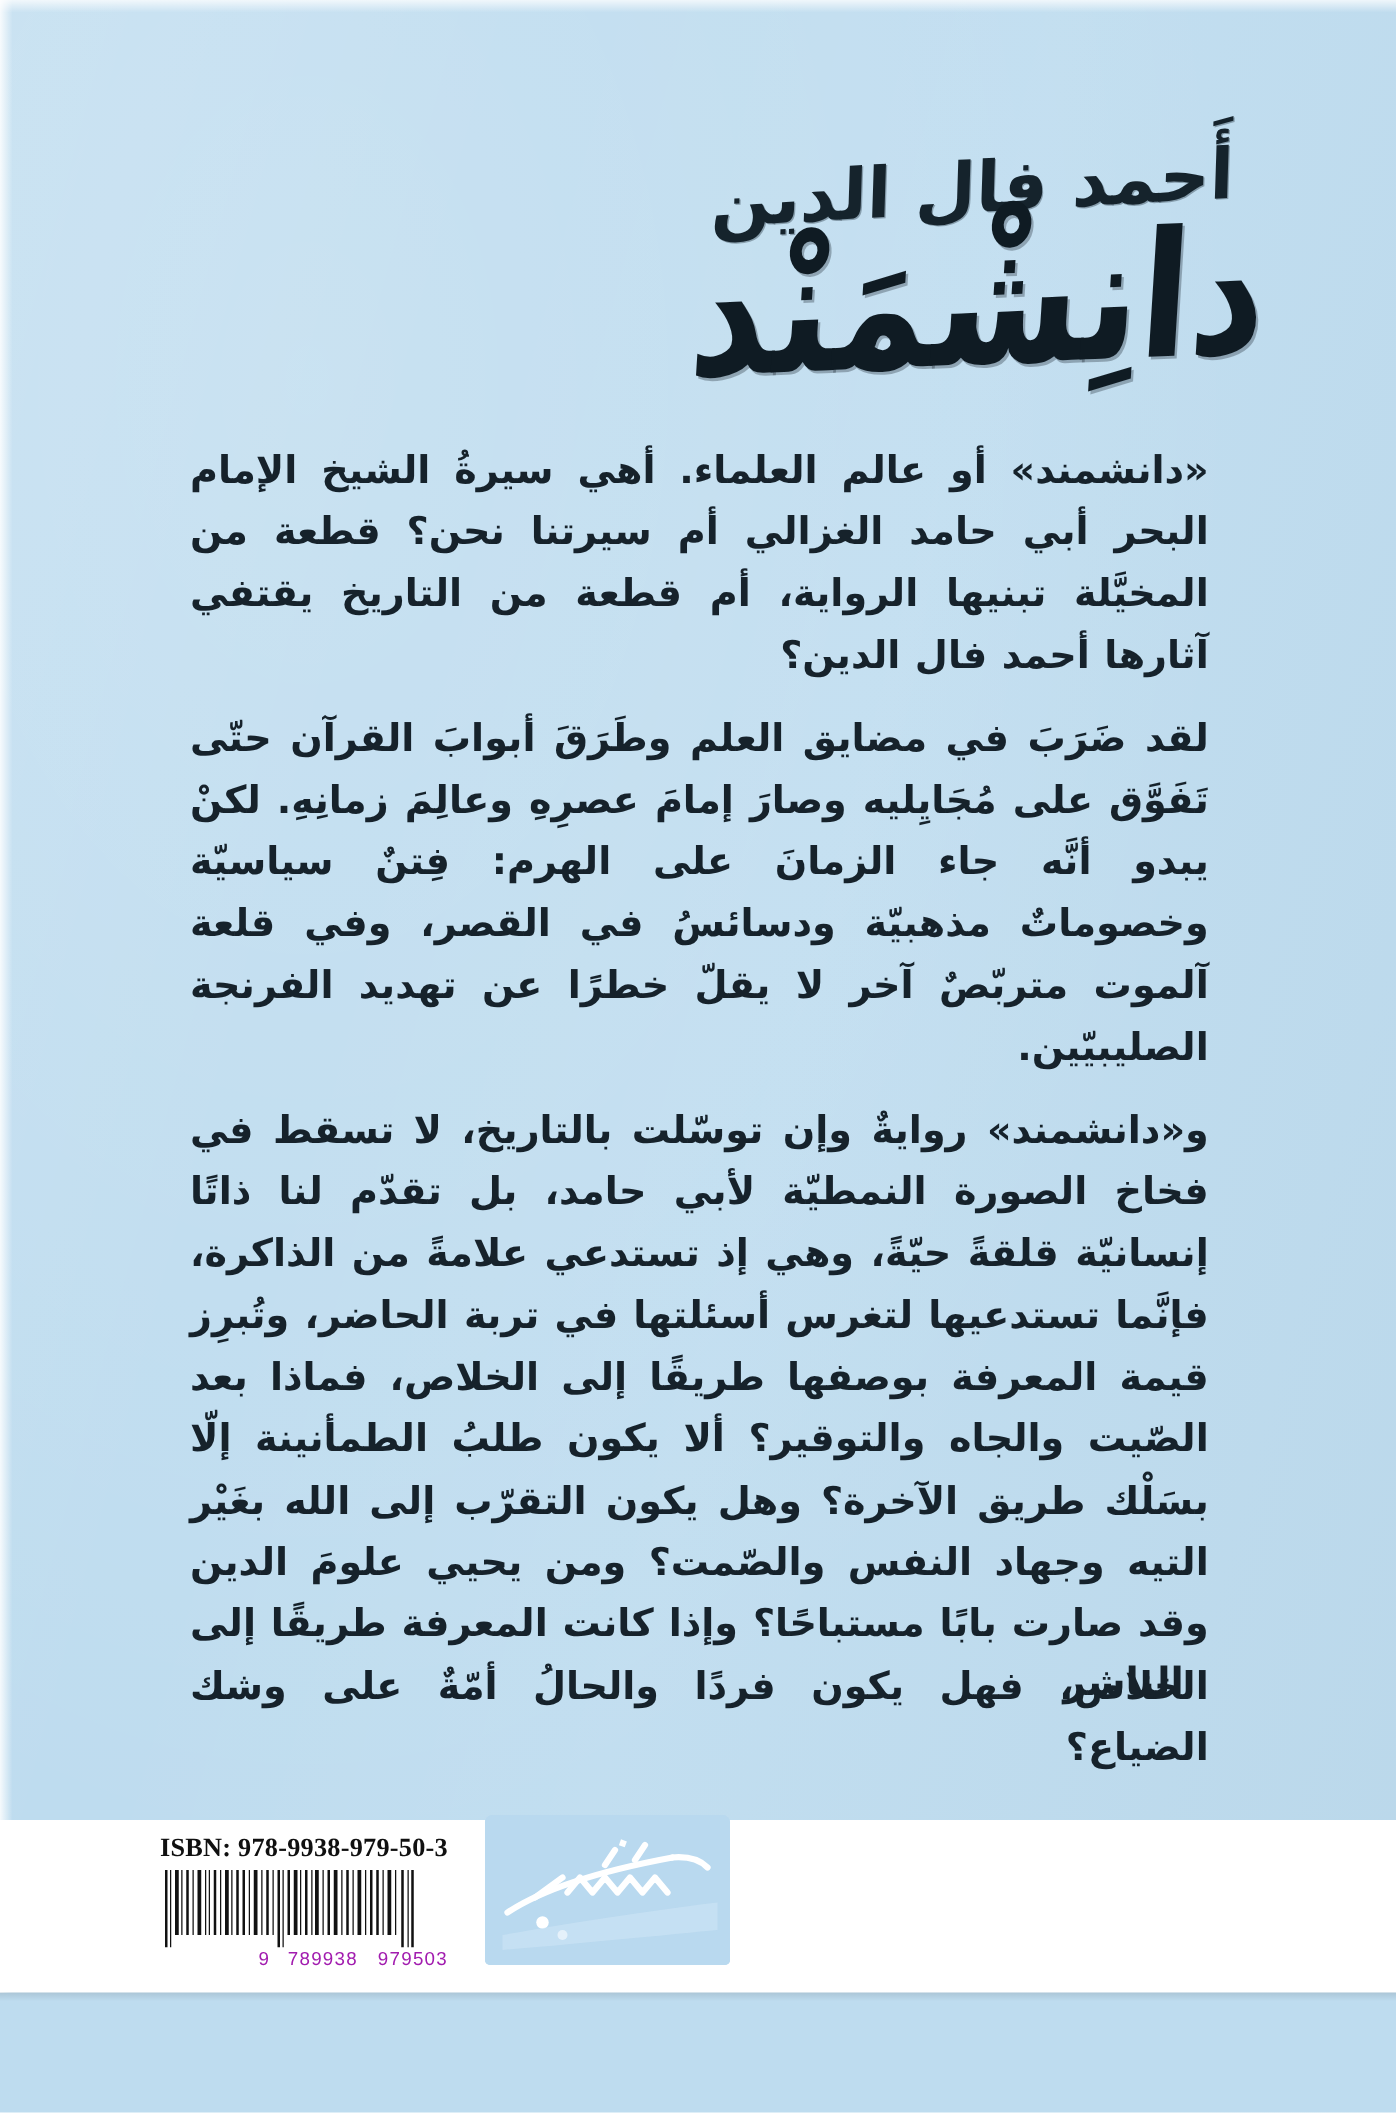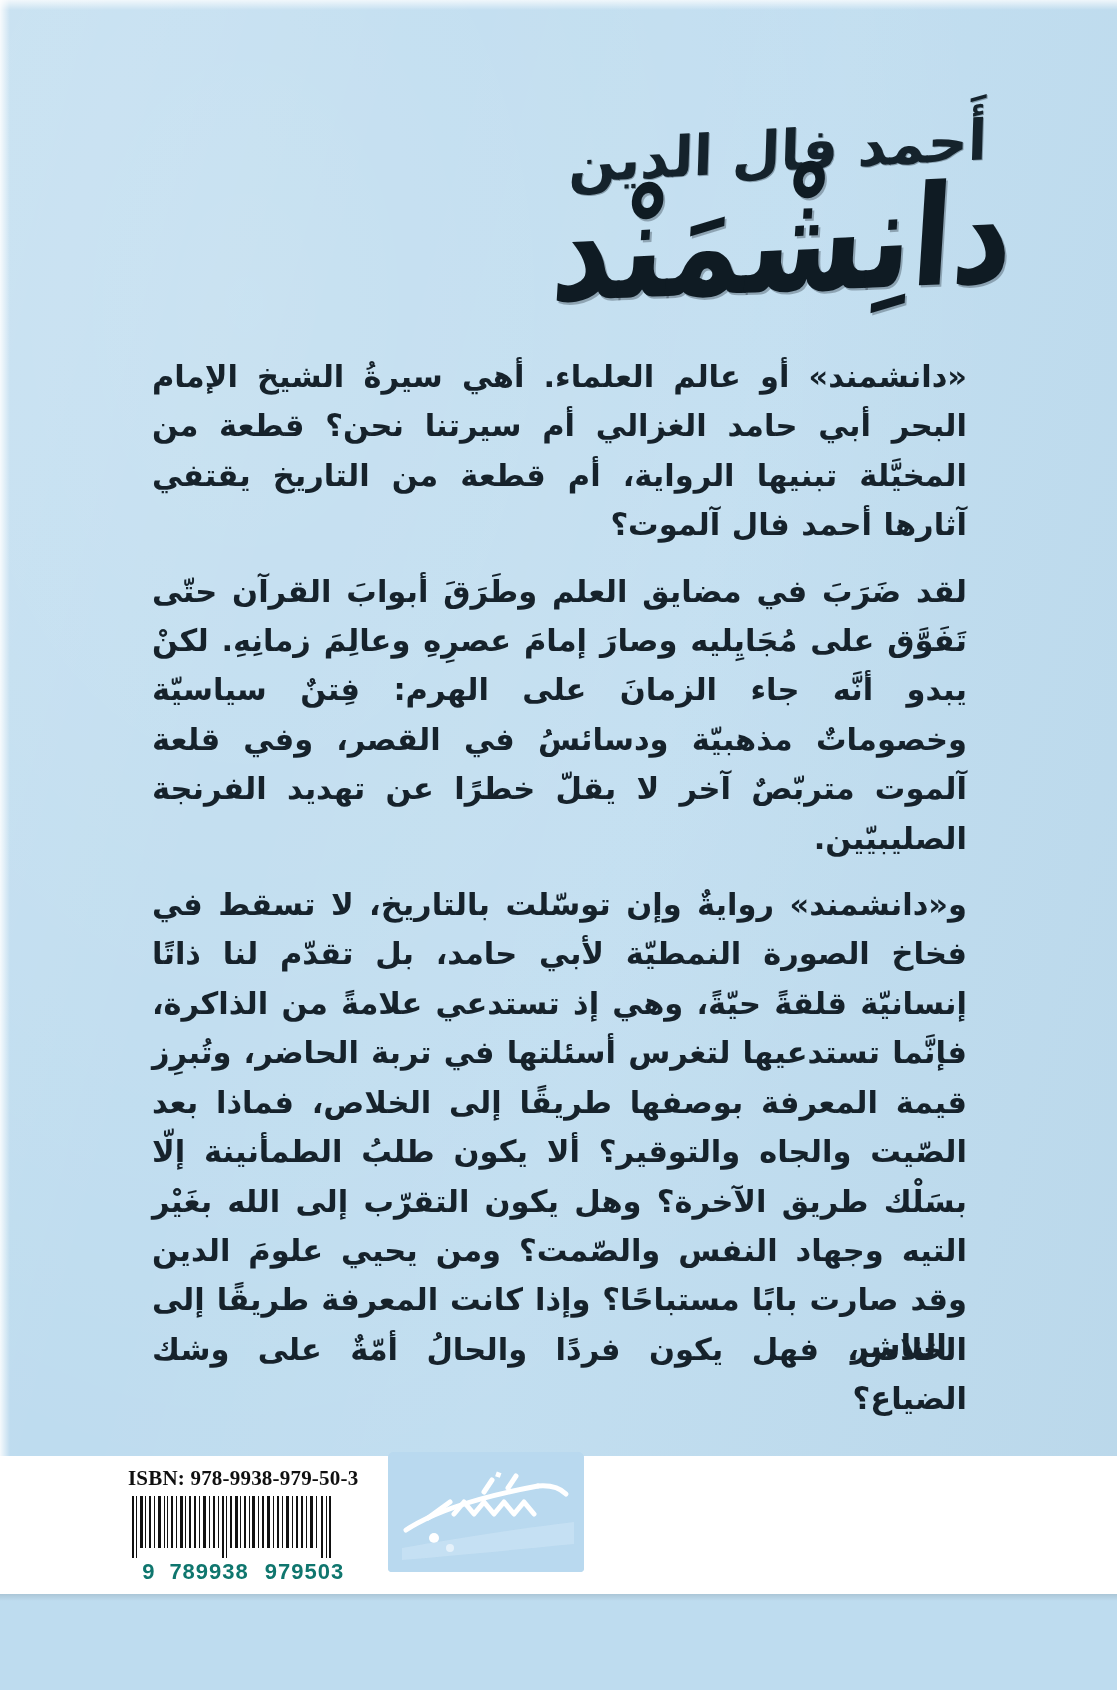--- a/index.html
+++ b/index.html
@@ -122,42 +122,42 @@
     top: 1456px;
     height: 138px;
     background: #ffffff;
     z-index: 5;
   }
   .isbn-block {
     position: absolute;
     left: 128px;
     top: 1466px;
     z-index: 6;
-    text-align: center;
+    text-align: right;
   }
   .isbn-text {
     font-family: "Liberation Serif", serif;
     font-size: 21px;
     font-weight: 700;
     color: #101010;
     letter-spacing: 0.2px;
     white-space: nowrap;
   }
   .barcode {
     margin-top: 5px;
     height: 62px;
     width: 206px;
     display: block;
   }
   .ean-digits {
     margin-top: 1px;
     font-family: "Liberation Sans", sans-serif;
-    font-size: 22px;
-    font-weight: 700;
-    color: #0f766e;
+    font-size: 15px;
+    font-weight: 400;
+    color: #a21caf;
     letter-spacing: 1px;
     white-space: nowrap;
   }
   .ean-digits .lead { margin-right: 14px; }
   .ean-digits .grp { margin-right: 16px; }
 
   
   .pub-logo {
     position: absolute;
     left: 388px;
@@ -196,21 +196,21 @@
 
   <div class="edge-top"></div>
   <div class="edge-left"></div>
 
   <div class="masthead">
     <div class="author-line">أَحمد فال الدين</div>
     <div class="title-line">دانِشْمَنْد</div>
   </div>
 
   <div class="blurb">
-    <p>«دانشمند» أو عالم العلماء. أهي سيرةُ الشيخ الإمام البحر أبي حامد الغزالي أم سيرتنا نحن؟ قطعة من المخيَّلة تبنيها الرواية، أم قطعة من التاريخ يقتفي آثارها أحمد فال آلموت؟</p>
+    <p>«دانشمند» أو عالم العلماء. أهي سيرةُ الشيخ الإمام البحر أبي حامد الغزالي أم سيرتنا نحن؟ قطعة من المخيَّلة تبنيها الرواية، أم قطعة من التاريخ يقتفي آثارها أحمد فال الدين؟</p>
     <p>لقد ضَرَبَ في مضايق العلم وطَرَقَ أبوابَ القرآن حتّى تَفَوَّق على مُجَايِليه وصارَ إمامَ عصرِهِ وعالِمَ زمانِهِ. لكنْ يبدو أنَّه جاء الزمانَ على الهرم: فِتنٌ سياسيّة وخصوماتٌ مذهبيّة ودسائسُ في القصر، وفي قلعة آلموت متربّصٌ آخر لا يقلّ خطرًا عن تهديد الفرنجة الصليبيّين.</p>
     <p>و«دانشمند» روايةٌ وإن توسّلت بالتاريخ، لا تسقط في فخاخ الصورة النمطيّة لأبي حامد، بل تقدّم لنا ذاتًا إنسانيّة قلقةً حيّةً، وهي إذ تستدعي علامةً من الذاكرة، فإنَّما تستدعيها لتغرس أسئلتها في تربة الحاضر، وتُبرِز قيمة المعرفة بوصفها طريقًا إلى الخلاص، فماذا بعد الصّيت والجاه والتوقير؟ ألا يكون طلبُ الطمأنينة إلّا بسَلْك طريق الآخرة؟ وهل يكون التقرّب إلى الله بغَيْر التيه وجهاد النفس والصّمت؟ ومن يحيي علومَ الدين وقد صارت بابًا مستباحًا؟ وإذا كانت المعرفة طريقًا إلى الخلاص، فهل يكون فردًا والحالُ أمّةٌ على وشك الضياع؟</p>
   </div>
 
   <div class="publisher-sign">الناشر</div>
 
   <div class="footer-band"></div>
   <div class="footer-shadow"></div>
   <div class="bottom-strip"></div>
 

